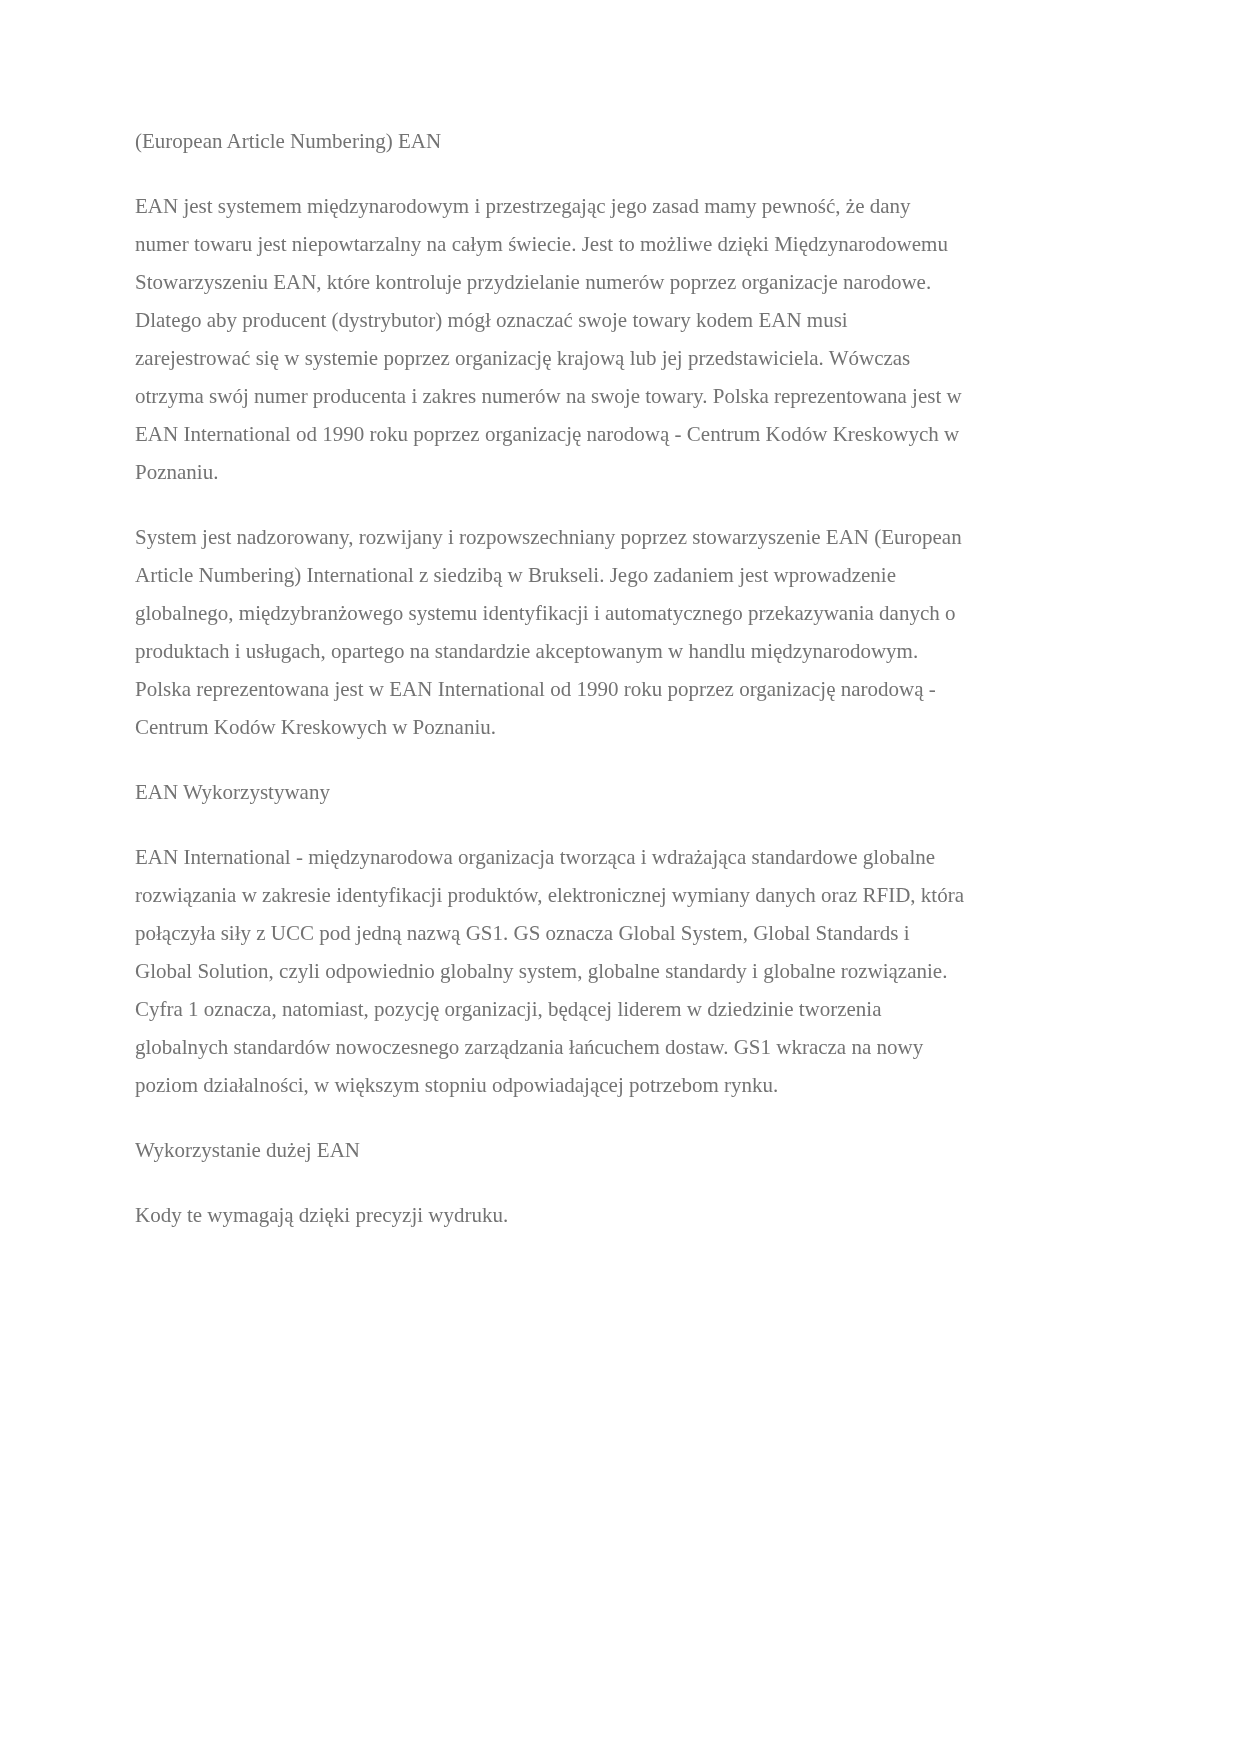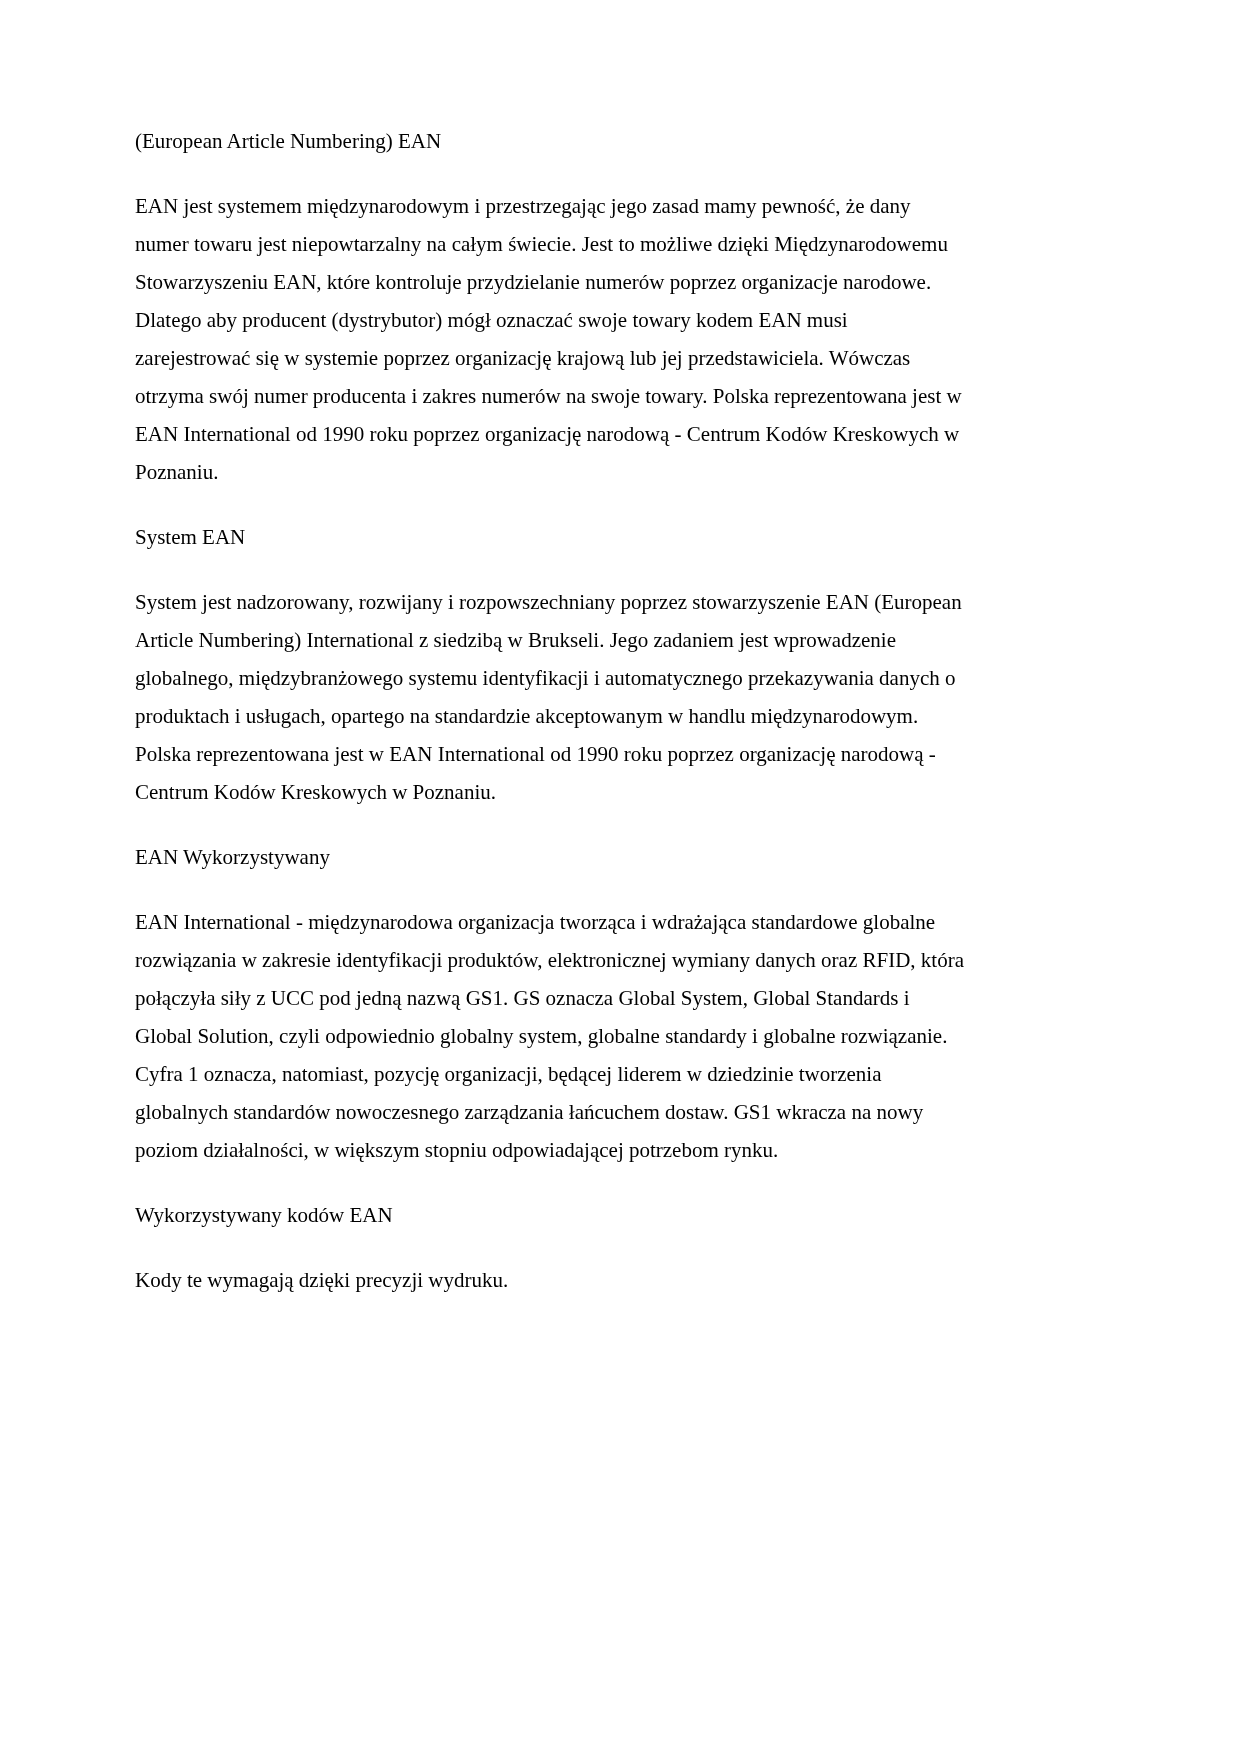--- a/index.html
+++ b/index.html
@@ -16,21 +16,21 @@
     overflow: hidden;
   }
   .content {
     position: absolute;
     top: 122px;
     left: 135px;
     width: 832px;
     font-family: "Liberation Serif", "DejaVu Serif", serif;
     font-size: 21px;
     line-height: 38px;
-    color: #000000;
+    color: #737373;
     text-align: left;
   }
   .doc-title {
     margin: 0 0 27px 0;
     font-weight: normal;
     font-size: 21px;
   }
   .doc-heading {
     margin: 0 0 27px 0;
     font-weight: normal;
@@ -43,27 +43,26 @@
 </head>
 <body>
 
 <div class="page">
   <div class="content">
 
     <p class="doc-title">(European Article Numbering) EAN</p>
 
     <p class="doc-paragraph">EAN jest systemem międzynarodowym i przestrzegając jego zasad mamy pewność, że dany numer towaru jest niepowtarzalny na całym świecie. Jest to możliwe dzięki Międzynarodowemu Stowarzyszeniu EAN, które kontroluje przydzielanie numerów poprzez organizacje narodowe. Dlatego aby producent (dystrybutor) mógł oznaczać swoje towary kodem EAN musi zarejestrować się w systemie poprzez organizację krajową lub jej przedstawiciela. Wówczas otrzyma swój numer producenta i zakres numerów na swoje towary. Polska reprezentowana jest w EAN International od 1990 roku poprzez organizację narodową - Centrum Kodów Kreskowych w Poznaniu.</p>
 
-    <p class="doc-heading">System EAN</p>
 
 
     <p class="doc-paragraph">System jest nadzorowany, rozwijany i rozpowszechniany poprzez stowarzyszenie EAN (European Article Numbering) International z siedzibą w Brukseli. Jego zadaniem jest wprowadzenie globalnego, międzybranżowego systemu identyfikacji i automatycznego przekazywania danych o produktach i usługach, opartego na standardzie akceptowanym w handlu międzynarodowym. Polska reprezentowana jest w EAN International od 1990 roku poprzez organizację narodową - Centrum Kodów Kreskowych w Poznaniu.</p>
 
     <p class="doc-heading">EAN Wykorzystywany</p>
 
     <p class="doc-paragraph">EAN International - międzynarodowa organizacja tworząca i wdrażająca standardowe globalne rozwiązania w zakresie identyfikacji produktów, elektronicznej wymiany danych oraz RFID, która połączyła siły z UCC pod jedną nazwą GS1. GS oznacza Global System, Global Standards i Global Solution, czyli odpowiednio globalny system, globalne standardy i globalne rozwiązanie. Cyfra 1 oznacza, natomiast, pozycję organizacji, będącej liderem w dziedzinie tworzenia globalnych standardów nowoczesnego zarządzania łańcuchem dostaw. GS1 wkracza na nowy poziom działalności,  w większym stopniu odpowiadającej potrzebom rynku.</p>
 
-    <p class="doc-heading">Wykorzystywany kodów EAN</p>
+    <p class="doc-heading">Wykorzystanie dużej EAN</p>
 
     <p class="doc-paragraph">Kody te wymagają dzięki precyzji wydruku.</p>
 
   </div>
 </div>
 
 </body></html>

